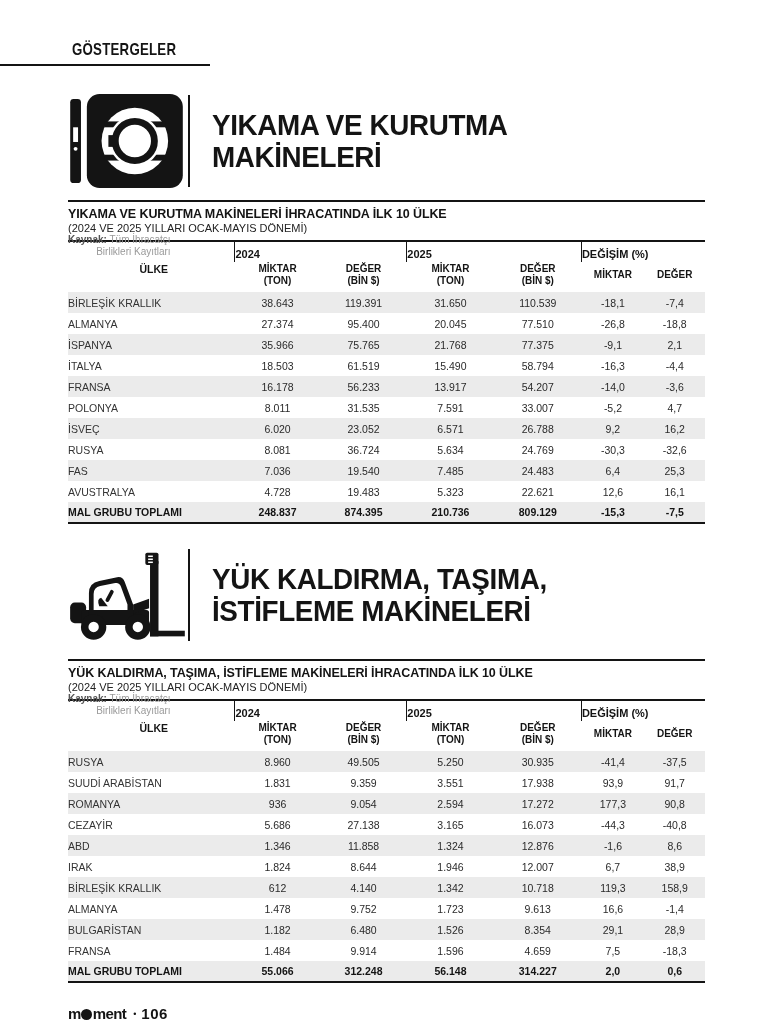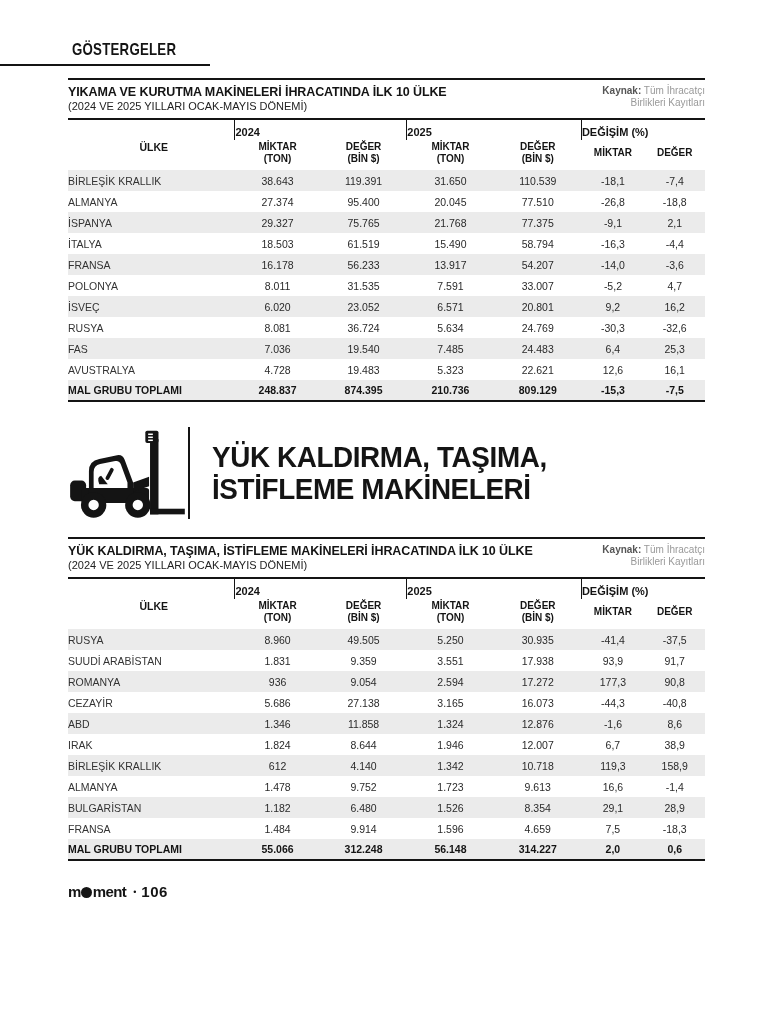--- a/index.html
+++ b/index.html
@@ -20,21 +20,21 @@
   .section-icon { width:118px; height:94px; flex:0 0 auto; }
   .head-divider { width:2px; height:92px; background:var(--ink); margin:0 0 0 2px; flex:0 0 auto; }
   .section-title { margin-left:22px; font-size:29px; line-height:32px; font-weight:bold;
                    letter-spacing:-0.4px; transform:scaleX(.96); transform-origin:left center;
                    white-space:nowrap; }
 
   
   .table-block { margin-top:12px; }
   .top-rule { height:2px; background:var(--ink); }
   .table-meta { display:flex; justify-content:space-between; align-items:flex-start;
-                padding-top:5px; height:38px; }
+                padding-top:5px; height:38px;flex-direction:column; }
   .tbl-title { font-size:12.5px; font-weight:bold; letter-spacing:-0.1px; }
   .tbl-subtitle { font-size:11px; font-weight:normal; color:#222; margin-top:1px; }
   .source { text-align:right; font-size:10px; line-height:12px; color:var(--muted); }
   .source b { color:var(--muted-dark); }
 
   table.export { width:100%; border-collapse:collapse; table-layout:fixed;
                  border-top:2px solid var(--ink); border-bottom:2.5px solid var(--ink);
                  font-size:10.5px; }
   table.export th, table.export td { border:0; }
   .year-row th { font-size:11px; font-weight:bold; text-align:left; height:21px;
@@ -62,20 +62,39 @@
 </head>
 <body>
 
 <div class="page">
 
   <div class="kicker-bar">
     <span class="kicker-text">GÖSTERGELER</span>
   </div>
 
   
+  <div class="section-head">
+    <svg class="section-icon" viewBox="0 0 118 96">
+      <rect x="1" y="5" width="11" height="86" rx="3.5" fill="#141414"></rect>
+      <rect x="4" y="34" width="5" height="15" fill="#fff"></rect>
+      <circle cx="6.5" cy="56" r="2" fill="#fff"></circle>
+      <rect x="18" y="0" width="98" height="96" rx="13" fill="#141414"></rect>
+      <circle cx="67" cy="48" r="34" fill="#fff"></circle>
+      <rect x="36" y="28" width="62" height="6" fill="#141414"></rect>
+      <rect x="36" y="62" width="62" height="6" fill="#141414"></rect>
+      <circle cx="67" cy="48" r="26" fill="#fff"></circle>
+      <circle cx="67" cy="48" r="20" fill="none" stroke="#141414" stroke-width="7"></circle>
+      <rect x="40" y="42" width="9" height="12" fill="#141414"></rect>
+    </svg>
+    <div class="head-divider"></div>
+    <div class="section-title">
+      <div>YIKAMA VE KURUTMA</div>
+      <div>MAKİNELERİ</div>
+    </div>
+  </div>
 
   <div class="table-block">
     <div class="top-rule"></div>
     <div class="table-meta">
       <div>
         <div class="tbl-title">YIKAMA VE KURUTMA MAKİNELERİ İHRACATINDA İLK 10 ÜLKE</div>
         <div class="tbl-subtitle">(2024 VE 2025 YILLARI OCAK-MAYIS DÖNEMİ)</div>
       </div>
       <div class="source">
         <b>Kaynak:</b>
@@ -124,21 +143,21 @@
             <td>ALMANYA</td>
             <td>27.374</td>
             <td>95.400</td>
             <td>20.045</td>
             <td>77.510</td>
             <td>-26,8</td>
             <td>-18,8</td>
           </tr>
           <tr>
             <td>İSPANYA</td>
-            <td>29.327</td>
+            <td>35.966</td>
             <td>75.765</td>
             <td>21.768</td>
             <td>77.375</td>
             <td>-9,1</td>
             <td>2,1</td>
           </tr>
           <tr>
             <td>İTALYA</td>
             <td>18.503</td>
             <td>61.519</td>
@@ -163,21 +182,21 @@
             <td>7.591</td>
             <td>33.007</td>
             <td>-5,2</td>
             <td>4,7</td>
           </tr>
           <tr>
             <td>İSVEÇ</td>
             <td>6.020</td>
             <td>23.052</td>
             <td>6.571</td>
-            <td>20.801</td>
+            <td>26.788</td>
             <td>9,2</td>
             <td>16,2</td>
           </tr>
           <tr>
             <td>RUSYA</td>
             <td>8.081</td>
             <td>36.724</td>
             <td>5.634</td>
             <td>24.769</td>
             <td>-30,3</td>

